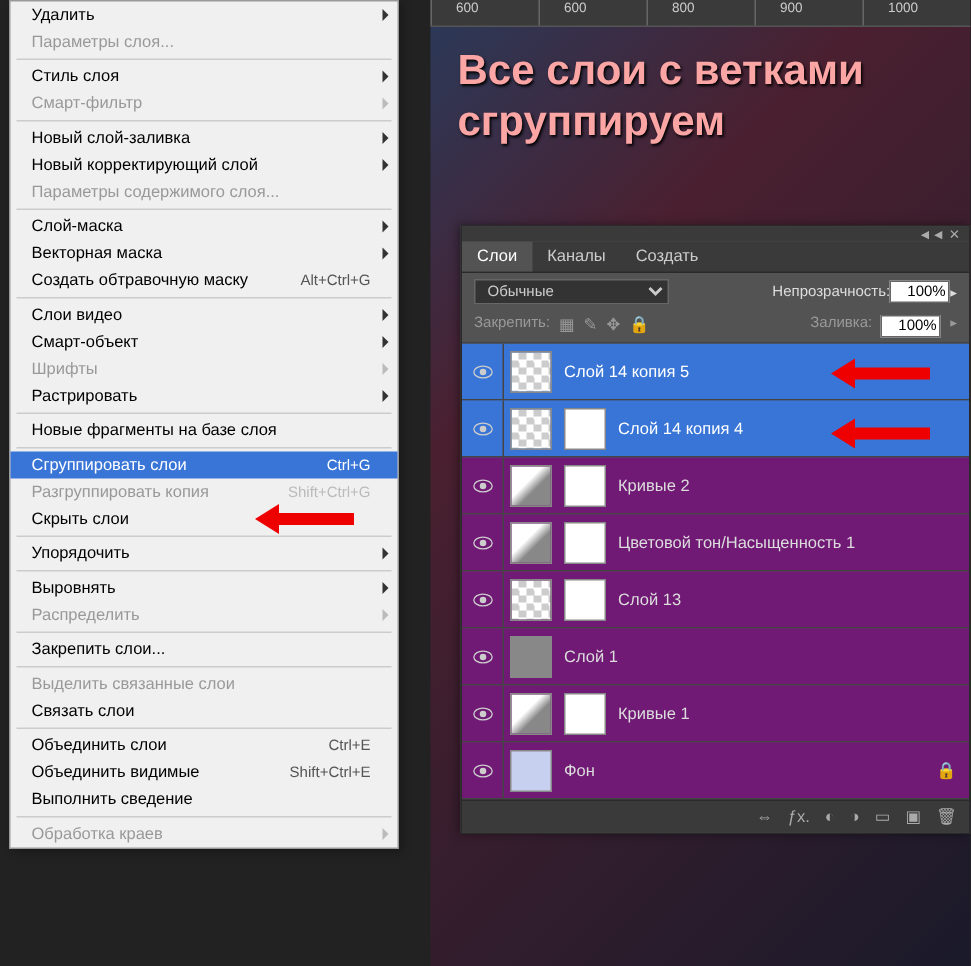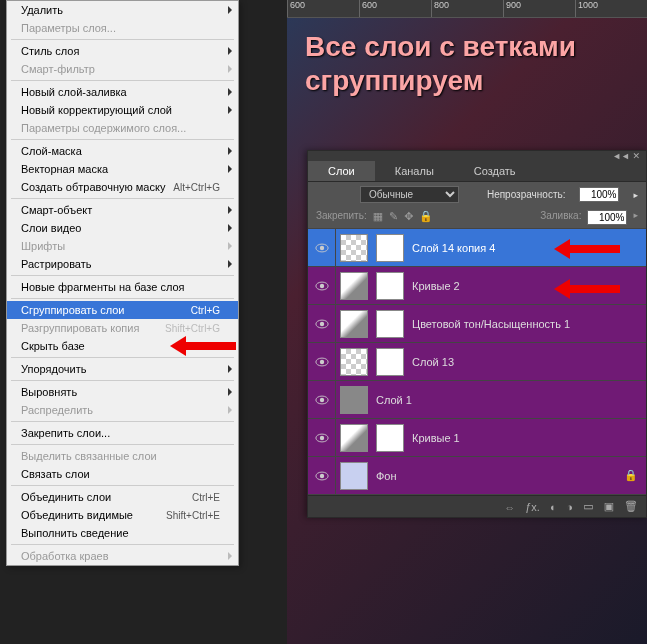--- a/index.html
+++ b/index.html
@@ -2,21 +2,21 @@
 <html><head>
 <meta charset="utf-8">
 <style>
 * { margin: 0; padding: 0; box-sizing: border-box; font-family: Arial, sans-serif; }
 body { width: 647px; height: 644px; background: #222; position: relative; overflow: hidden; }
 
 
 .context-menu {
   position: absolute;
   left: 6px; top: 0;
-  width: 233px;
+  width: 260px;
   background: #f0f0f0;
   border: 1px solid #999;
   box-shadow: 2px 2px 6px rgba(0,0,0,0.3);
   z-index: 10;
   font-size: 11px;
 }
 .menu-item {
   display: flex;
   justify-content: space-between;
   align-items: center;
@@ -47,21 +47,21 @@
   background: linear-gradient(135deg, #2a3a5a 0%, #4a2030 30%, #1a1a2a 100%);
 }
 .ruler-h {
   position: absolute;
   top: 0; left: 287px; right: 0; height: 18px;
   background: #3a3a3a; color: #ccc;
   font-size: 9px;
   display: flex;
   border-bottom: 1px solid #555;
 }
-.ruler-tick { flex: 1; border-left: 1px solid #666; padding-left: 2px; }
+.ruler-tick { flex: 1; border-left: 1px solid #666; padding-left: 16px; }
 
 .canvas-text {
   position: absolute;
   left: 305px; top: 30px;
   color: #fca5a5;
   font-size: 28px;
   font-weight: bold;
   text-shadow: 1px 1px 2px #000;
   line-height: 1.2;
 }
@@ -85,35 +85,34 @@
   padding-right: 6px;
   font-size: 9px;
   color: #aaa;
 }
 .panel-tabs {
   display: flex;
   background: #3a3a3a;
   border-bottom: 1px solid #2a2a2a;
 }
 .panel-tab {
-  padding: 4px 20px;
+  padding: 4px 10px;
   font-size: 11px;
   color: #ccc;
   cursor: pointer;
 }
 .panel-tab.active { background: #535353; color: #fff; }
 
 .panel-row {
   display: flex;
   align-items: center;
   padding: 4px 8px;
   font-size: 11px;
   color: #ddd;
-  gap: 14px;
-  margin-left: 44px;
+  gap: 0;
 }
 .panel-select {
   background: #333; color: #ccc;
   border: 1px solid #666;
   font-size: 10px;
   padding: 1px 4px;
   width: 130px;
 }
 .panel-label { font-size: 10px; }
 .panel-input {
@@ -253,25 +252,25 @@
     <div class="menu-item">
       <span>Векторная маска</span>
       <span class="submenu-arrow"></span>
     </div>
     <div class="menu-item">
       <span>Создать обтравочную маску</span>
       <span class="menu-shortcut">Alt+Ctrl+G</span>
     </div>
     <div class="menu-sep"></div>
     <div class="menu-item">
+      <span>Слои видео</span>
+      <span class="submenu-arrow"></span>
+    </div>
+    <div class="menu-item">
       <span>Смарт-объект</span>
-      <span class="submenu-arrow"></span>
-    </div>
-    <div class="menu-item">
-      <span>Слои видео</span>
       <span class="submenu-arrow"></span>
     </div>
     <div class="menu-item disabled">
       <span>Шрифты</span>
       <span class="submenu-arrow"></span>
     </div>
     <div class="menu-item">
       <span>Растрировать</span>
       <span class="submenu-arrow"></span>
     </div>
@@ -282,21 +281,21 @@
     <div class="menu-sep"></div>
     <div class="menu-item highlighted">
       <span>Сгруппировать слои</span>
       <span class="menu-shortcut">Ctrl+G</span>
     </div>
     <div class="menu-item disabled">
       <span>Разгруппировать копия</span>
       <span class="menu-shortcut">Shift+Ctrl+G</span>
     </div>
     <div class="menu-item">
-      <span>Скрыть базе</span>
+      <span>Скрыть слои</span>
     </div>
     <div class="menu-sep"></div>
     <div class="menu-item">
       <span>Упорядочить</span>
       <span class="submenu-arrow"></span>
     </div>
     <div class="menu-sep"></div>
     <div class="menu-item">
       <span>Выровнять</span>
       <span class="submenu-arrow"></span>
@@ -366,20 +365,30 @@
   </div>
   <div class="layer-list" id="layer-list">
       <div class="layer-row selected">
         <div class="eye-cell">
           <svg class="eye-icon" viewBox="0 0 16 10">
             <ellipse cx="8" cy="5" rx="7" ry="4.5" fill="none" stroke="#ccc" stroke-width="1"></ellipse>
             <circle cx="8" cy="5" r="2.5" fill="#ccc"></circle>
           </svg>
         </div>
         <div class="thumb checker"></div>
+        <div class="layer-name-cell">Слой 14 копия 5</div>
+      </div>
+      <div class="layer-row selected">
+        <div class="eye-cell">
+          <svg class="eye-icon" viewBox="0 0 16 10">
+            <ellipse cx="8" cy="5" rx="7" ry="4.5" fill="none" stroke="#ccc" stroke-width="1"></ellipse>
+            <circle cx="8" cy="5" r="2.5" fill="#ccc"></circle>
+          </svg>
+        </div>
+        <div class="thumb checker"></div>
         <div class="thumb" style="background: rgb(255, 255, 255);"></div>
         <div class="layer-name-cell">Слой 14 копия 4</div>
       </div>
       <div class="layer-row">
         <div class="eye-cell">
           <svg class="eye-icon" viewBox="0 0 16 10">
             <ellipse cx="8" cy="5" rx="7" ry="4.5" fill="none" stroke="#ccc" stroke-width="1"></ellipse>
             <circle cx="8" cy="5" r="2.5" fill="#ccc"></circle>
           </svg>
         </div>

